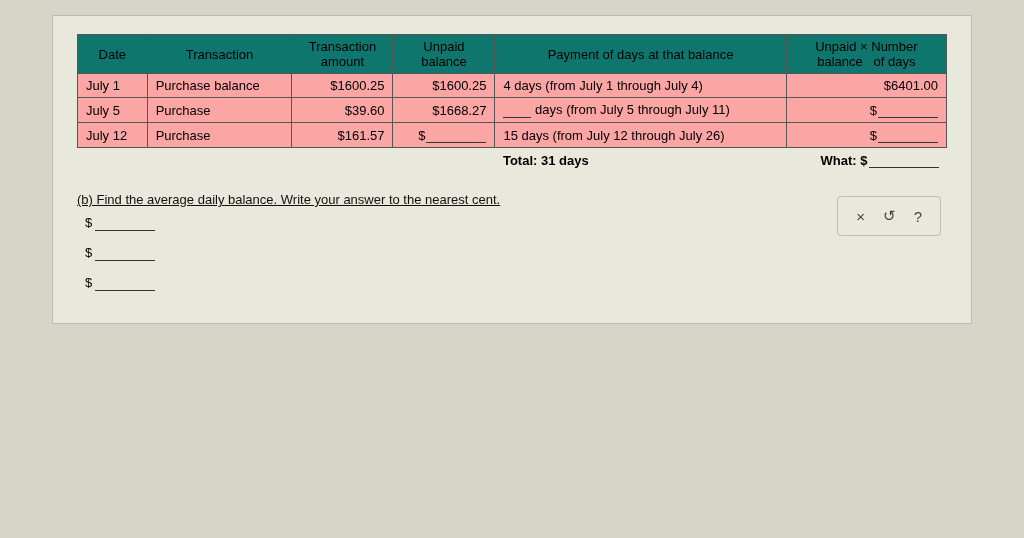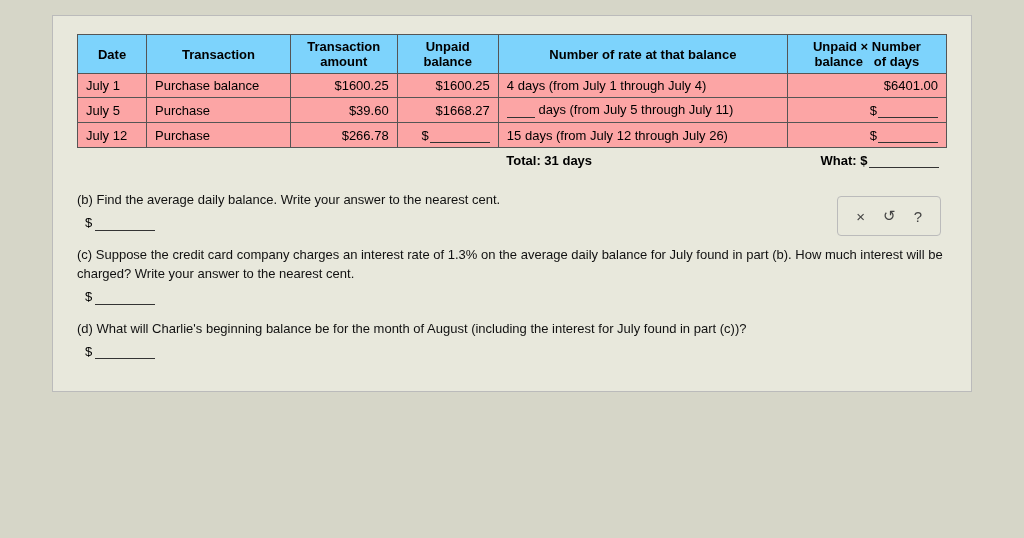--- a/index.html
+++ b/index.html
@@ -29,22 +29,22 @@
       font-size: 13px;
     }
     .data-table th, .data-table td {
       border: 1px solid #555;
       padding: 4px 8px;
       text-align: center;
       background: #fca5a5;
       white-space: nowrap;
     }
     .data-table th {
-      background: #7dd3fc;
-      font-weight: bold;
+      background: #0f766e;
+      font-weight: normal;
     }
     .data-table td.left {
       text-align: left;
     }
     .data-table td.right {
       text-align: right;
     }
     
     .answer-input {
       border: none;
@@ -101,20 +101,21 @@
     }
     
     .part-section {
       margin-bottom: 14px;
     }
     .part-text {
       font-size: 13px;
       color: #111;
       margin-bottom: 5px;
       line-height: 1.5;
+      text-decoration: underline;
     }
     .part-input-row {
       display: flex;
       align-items: center;
       gap: 2px;
       margin-left: 8px;
     }
     .part-input {
       border: none;
       border-bottom: 1px solid #333;
@@ -130,21 +131,21 @@
 
 <div class="page-container">
 
   <table class="data-table">
     <thead>
       <tr>
         <th>Date</th>
         <th>Transaction</th>
         <th>Transaction<br>amount</th>
         <th>Unpaid<br>balance</th>
-        <th>Number of rate at that balance</th>
+        <th>Payment of days at that balance</th>
         <th>Unpaid <span style="font-style:normal;">×</span> Number<br>balance &nbsp; of days</th>
       </tr>
     </thead>
     <tbody>
 
       <tr>
         <td class="left">July 1</td>
         <td class="left">Purchase balance</td>
         <td class="right">$1600.25</td>
         <td class="right">$1600.25</td>
@@ -164,21 +165,21 @@
           <span class="dollar-input-container">
             <span class="dollar-sign">$</span>
               <input type="text" class="answer-input" value="" style="">
           </span>
         </td>
       </tr>
 
       <tr>
         <td class="left">July 12</td>
         <td class="left">Purchase</td>
-        <td class="right">$266.78</td>
+        <td class="right">$161.57</td>
         <td class="right">
           <span class="dollar-input-container">
             <span class="dollar-sign">$</span>
               <input type="text" class="answer-input" value="" style="">
           </span>
         </td>
         <td class="left">15 days (from July 12 through July 26)</td>
         <td class="right">
           <span class="dollar-input-container">
             <span class="dollar-sign">$</span>
@@ -213,28 +214,26 @@
 
   <div class="part-section">
     <p class="part-text">(b) Find the average daily balance. Write your answer to the nearest cent.</p>
     <div class="part-input-row">
       <span class="dollar-sign">$</span>
       <input type="text" class="part-input" value="" style="">
     </div>
   </div>
 
   <div class="part-section">
-    <p class="part-text">(c) Suppose the credit card company charges an interest rate of 1.3% on the average daily balance for July found in part (b). How much interest will be charged? Write your answer to the nearest cent.</p>
     <div class="part-input-row">
       <span class="dollar-sign">$</span>
       <input type="text" class="part-input" value="" style="">
     </div>
   </div>
 
   <div class="part-section">
-    <p class="part-text">(d) What will Charlie's beginning balance be for the month of August (including the interest for July found in part (c))?</p>
     <div class="part-input-row">
       <span class="dollar-sign">$</span>
       <input type="text" class="part-input" value="" style="">
     </div>
   </div>
 
 </div>
 
 </body></html>

